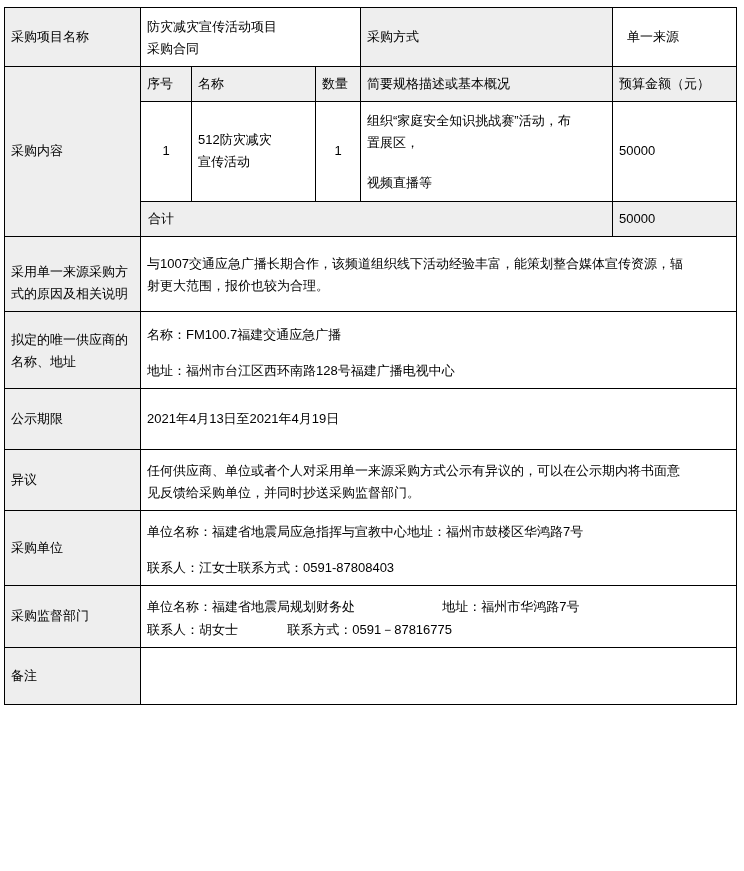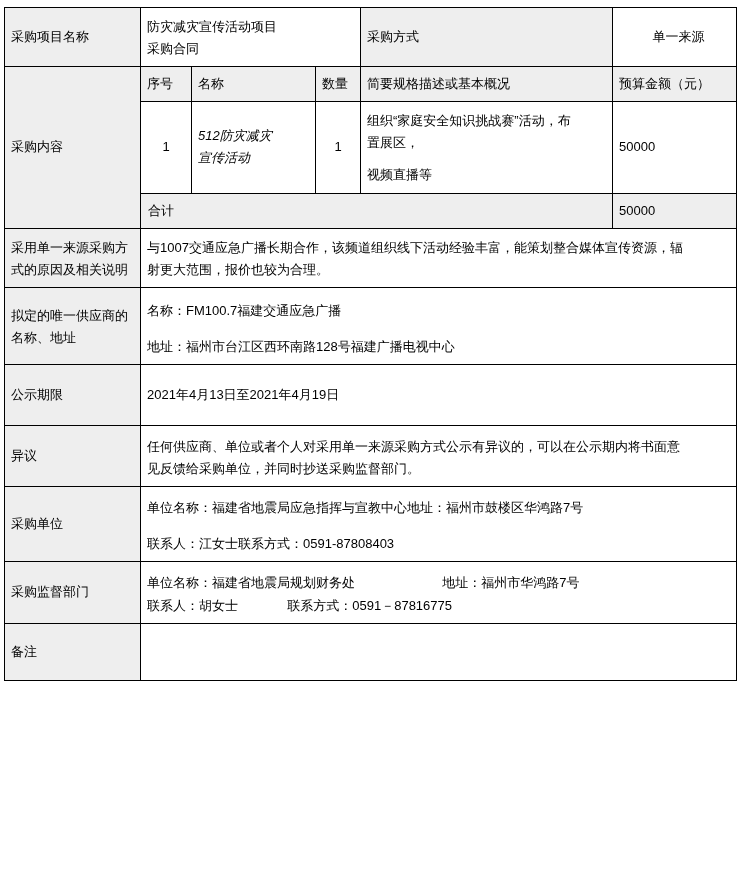--- a/index.html
+++ b/index.html
@@ -67,54 +67,54 @@
     </colgroup>
     <tbody>
 
       <tr>
         <td class="label">采购项目名称</td>
         <td class="val top" colspan="3" style="padding-top:8px;">
           <span class="line">防灾减灾宣传活动项目</span>
           <span class="line">采购合同</span>
         </td>
         <td class="label" style="width:100px;">采购方式</td>
-        <td class="val" style="padding-left:14px;text-align:center;">单一来源</td>
+        <td class="val" style="padding-left:14px;">单一来源</td>
       </tr>
 
       <tr>
         <td class="content-label" rowspan="3">采购内容</td>
         <td class="hdr">序号</td>
         <td class="hdr">名称</td>
         <td class="hdr">数量</td>
         <td class="hdr">简要规格描述或基本概况</td>
         <td class="hdr">预算金额（元）</td>
       </tr>
 
       <tr>
         <td class="val ctr">1</td>
-        <td class="val top" style="font-style:italic;">
+        <td class="val top" style="">
           <span class="line">512防灾减灾</span>
           <span class="line">宣传活动</span>
         </td>
         <td class="val ctr">1</td>
         <td class="val top" style="padding-top:8px;">
           <span class="line">组织“家庭安全知识挑战赛”活动，布</span>
           <span class="line">置展区，</span>
-          <span class="line" style="margin-top:10px;">视频直播等</span>
+          <span class="line" style="margin-top:18px;">视频直播等</span>
         </td>
         <td class="val">50000</td>
       </tr>
 
       <tr>
         <td class="hdr" colspan="4" style="padding-left:7px;">合计</td>
         <td class="hdr">50000</td>
       </tr>
 
       <tr>
-        <td class="label top" style="padding-top:8px;">
+        <td class="label top" style="padding-top:24px;">
           <span class="line">采用单一来源采购方</span>
           <span class="line">式的原因及相关说明</span>
         </td>
         <td class="val top" colspan="5" style="padding-top:8px;">
           <span class="line">与1007交通应急广播长期合作，该频道组织线下活动经验丰富，能策划整合媒体宣传资源，辐</span>
           <span class="line">射更大范围，报价也较为合理。</span>
         </td>
       </tr>
 
       <tr>

